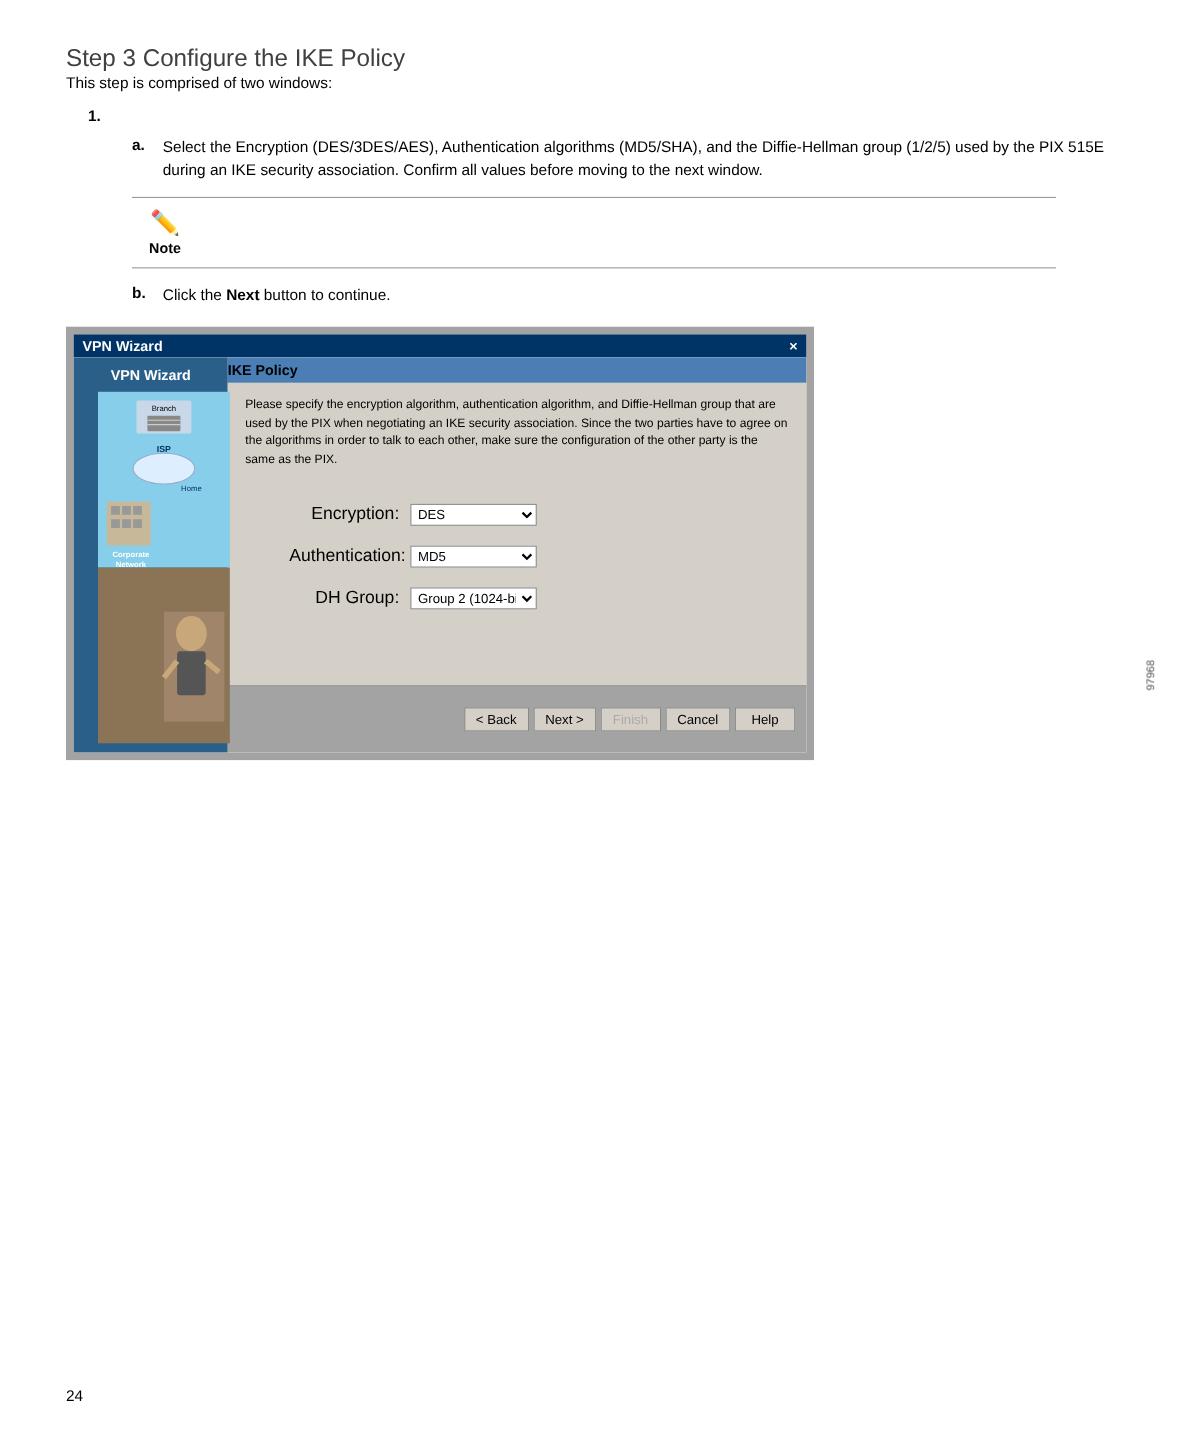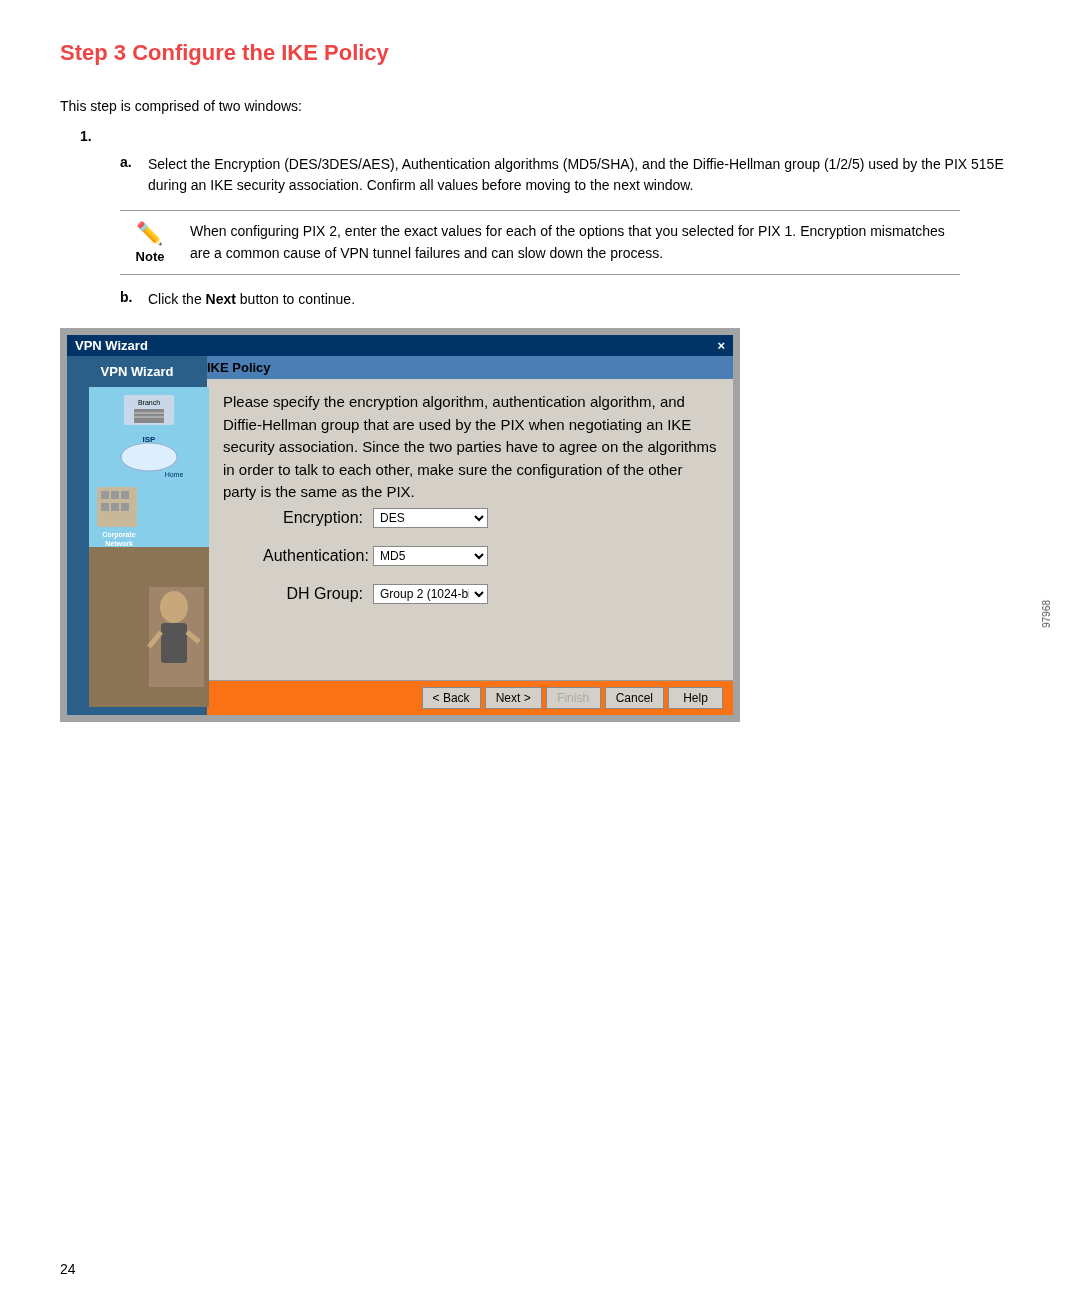--- a/index.html
+++ b/index.html
@@ -11,24 +11,24 @@
       width: 1080px;
       min-height: 1311px;
       padding: 40px 60px 60px 60px;
     }
 
     .page-content {
       max-width: 960px;
     }
 
     .step-title {
-      color: #ef4444;
+      color: #404040;
       font-size: 22px;
-      font-weight: bold;
-      margin-bottom: 32px;
+      font-weight: normal;
+      margin-bottom: 1px;
     }
 
     .intro-text {
       font-size: 14px;
       margin-bottom: 14px;
     }
 
     .numbered-item {
       display: flex;
       align-items: flex-start;
@@ -163,24 +163,24 @@
 
     .dialog-panel-body {
       background: #d4d0c8;
       flex: 1;
       padding: 12px 16px 12px 16px;
       display: flex;
       flex-direction: column;
     }
 
     .panel-description {
-      font-size: 15px;
+      font-size: 11px;
       line-height: 1.5;
       color: #000;
-      margin-bottom: 4px;
+      margin-bottom: 32px;
     }
 
     .form-group {
       display: flex;
       align-items: center;
       margin-bottom: 18px;
       margin-left: 40px;
     }
 
     .form-label {
@@ -193,23 +193,23 @@
     .form-select {
       width: 115px;
       font-size: 12px;
       padding: 1px 2px;
       border: 1px solid #888;
       background: #ffffff;
       appearance: auto;
     }
 
     .dialog-footer {
-      background: #f97316;
+      background: #a3a3a3;
       border-top: 1px solid #999;
-      padding: 6px 10px;
+      padding: 19px 10px;
       display: flex;
       justify-content: flex-end;
       gap: 4px;
     }
 
     .footer-btn {
       font-size: 12px;
       padding: 3px 10px;
       border: 1px solid #888;
       background: #d4d0c8;
@@ -246,21 +246,20 @@
   <div class="lettered-item">
     <span class="letter">a.</span>
     <span class="lettered-text">Select the Encryption (DES/3DES/AES), Authentication algorithms (MD5/SHA), and the Diffie-Hellman group (1/2/5) used by the PIX 515E during an IKE security association. Confirm all values before moving to the next window.</span>
   </div>
 
   <div class="note-block">
     <div class="note-icon-area">
       <div class="pencil-icon">✏️</div>
       <span class="note-label">Note</span>
     </div>
-    <p class="note-text">When configuring PIX 2, enter the exact values for each of the options that you selected for PIX 1. Encryption mismatches are a common cause of VPN tunnel failures and can slow down the process.</p>
   </div>
 
   <div class="lettered-item">
     <span class="letter">b.</span>
     <span class="lettered-text">Click the <strong>Next</strong> button to continue.</span>
   </div>
 
   <div class="dialog-wrapper">
     <div class="dialog-titlebar">
       <span>VPN Wizard</span>

